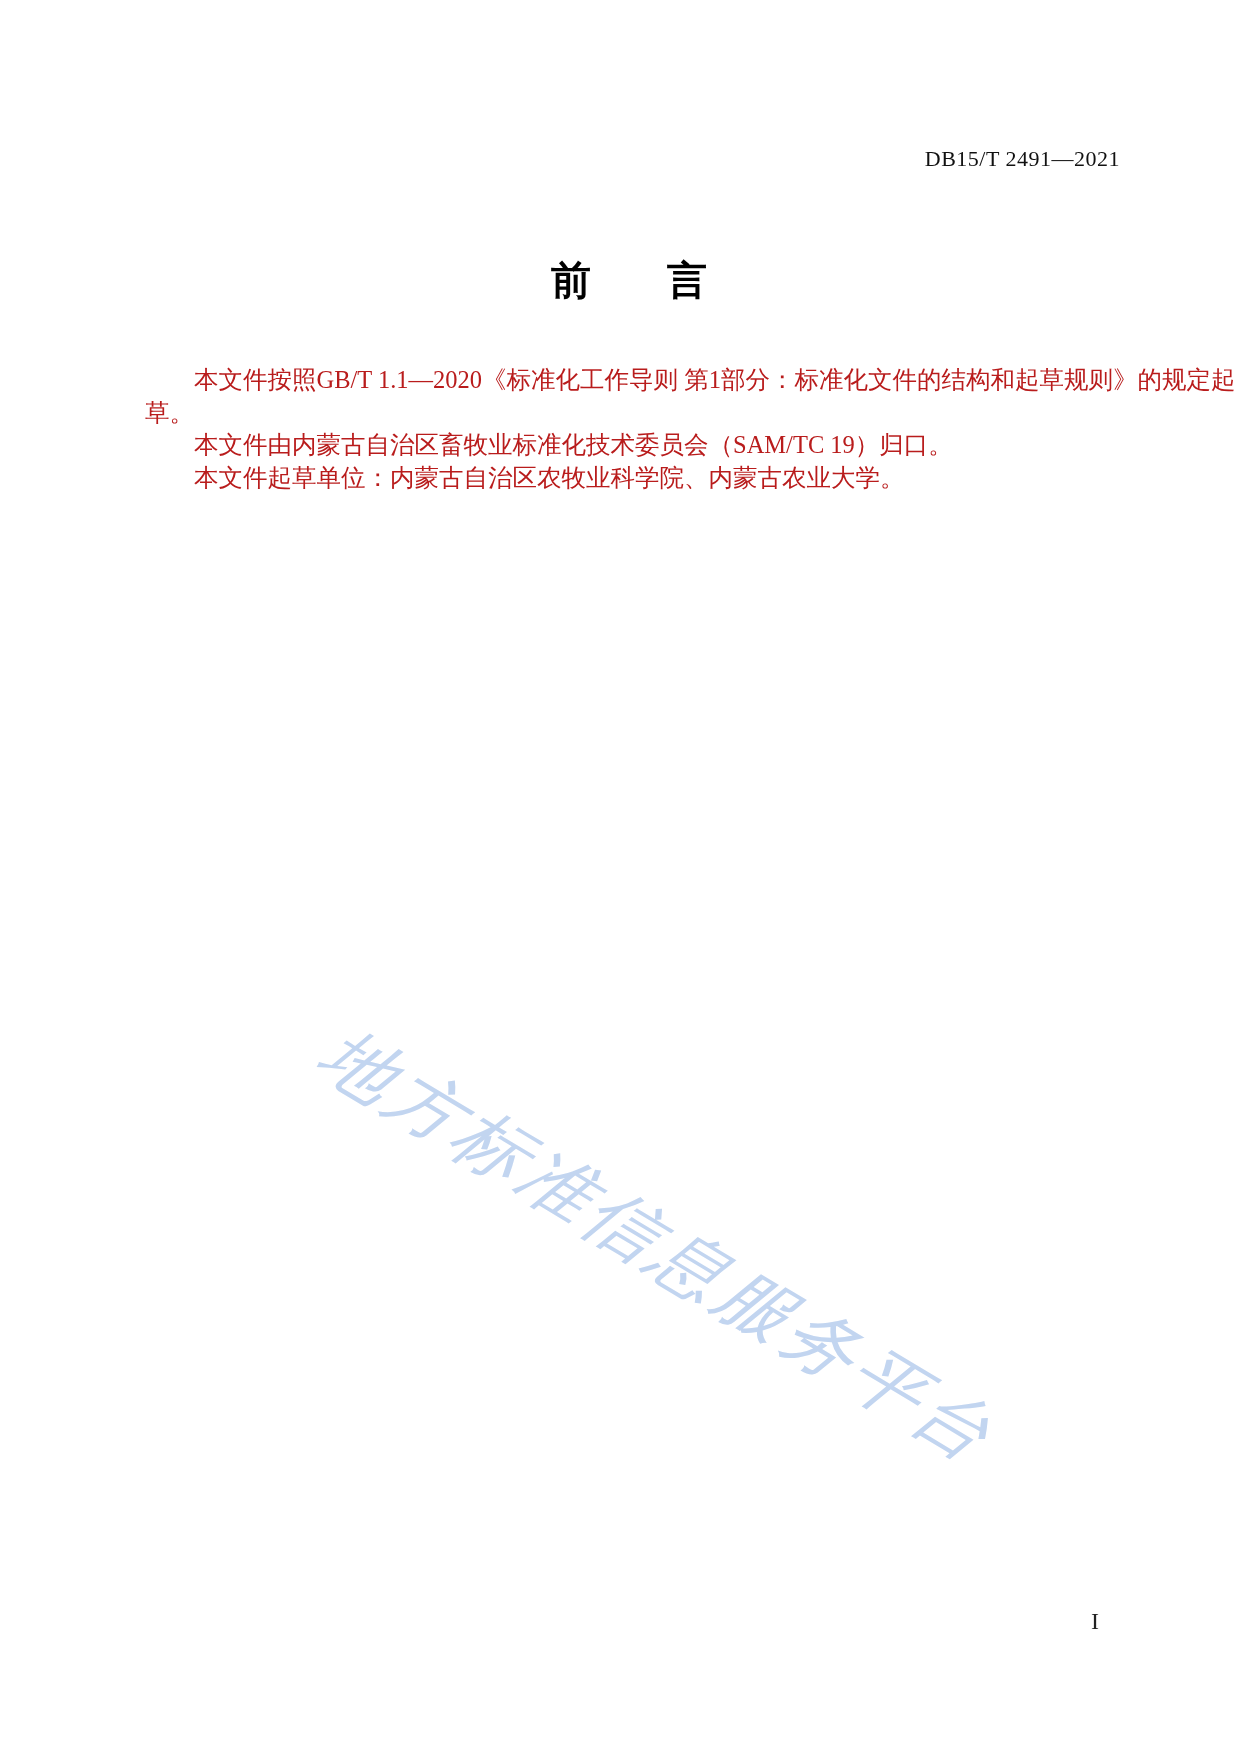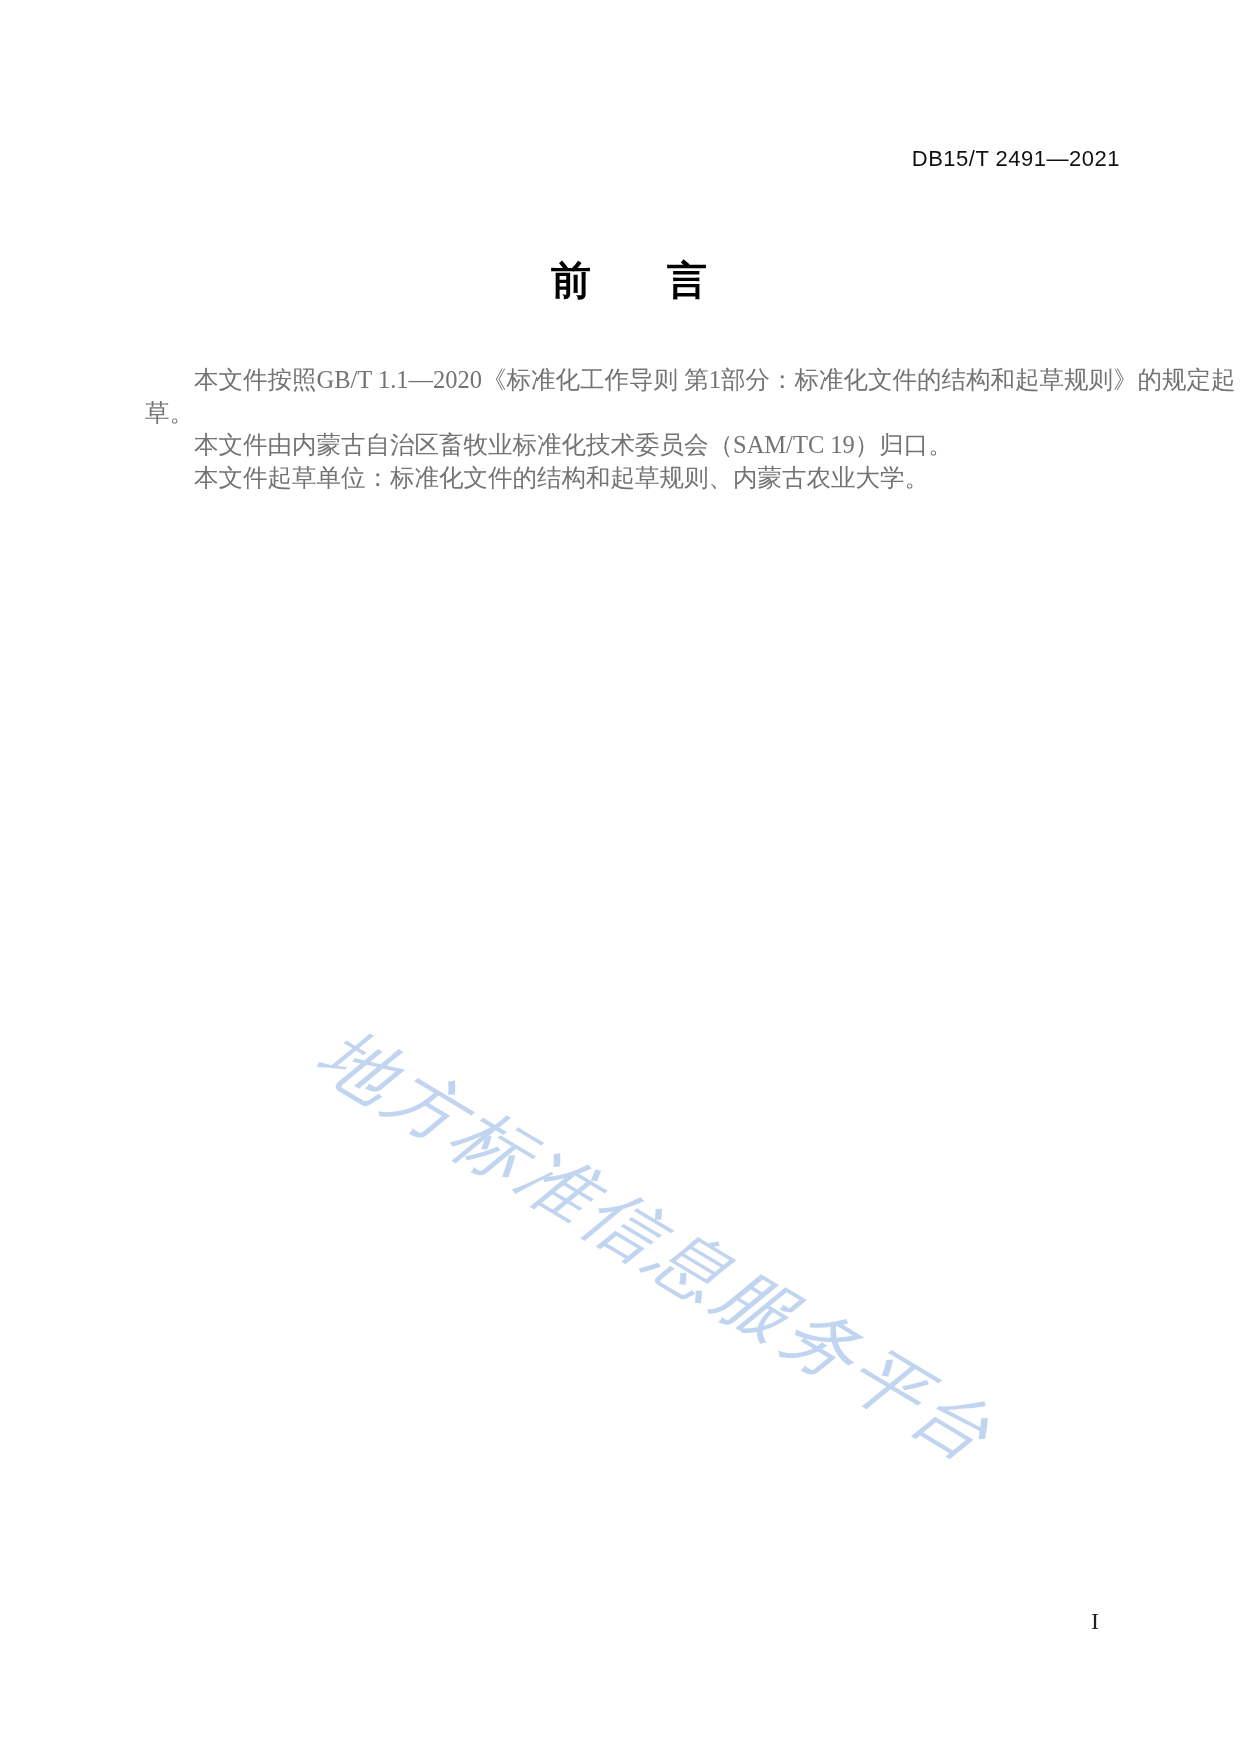--- a/index.html
+++ b/index.html
@@ -13,21 +13,21 @@
     height: 1754px;
     background: #ffffff;
     overflow: hidden;
     font-family: "Liberation Serif", serif;
     color: #1a1a1a;
   }
   .std-code {
     position: absolute;
     top: 146px;
     right: 121px;
-    font-family: Liberation Sans, sans-serif;
+    font-family: Liberation Serif, serif;
     font-size: 22px;
     letter-spacing: 0.5px;
     color: #111111;
     white-space: nowrap;
   }
   .doc-title {
     position: absolute;
     top: 258px;
     left: 145px;
     width: 968px;
@@ -40,21 +40,21 @@
     color: #000000;
     line-height: 44px;
   }
   .foreword {
     position: absolute;
     left: 145px;
     top: 364px;
     width: 968px;
     font-size: 24.5px;
     line-height: 32.5px;
-    color: #737373;
+    color: #b91c1c;
   }
   .para { margin: 0; }
   .line { white-space: nowrap; }
   .indent { text-indent: 2em; }
   .watermark {
     position: absolute;
     left: 258px;
     top: 1198px;
     width: 800px;
     height: 96px;
@@ -94,21 +94,21 @@
 
   <div class="foreword">
     <div class="para">
       <div class="line indent">本文件按照GB/T 1.1—2020《标准化工作导则 第1部分：标准化文件的结构和起草规则》的规定起</div>
       <div class="line">草。</div>
     </div>
     <div class="para">
       <div class="line indent">本文件由内蒙古自治区畜牧业标准化技术委员会（SAM/TC 19）归口。</div>
     </div>
     <div class="para">
-      <div class="line indent">本文件起草单位：标准化文件的结构和起草规则、内蒙古农业大学。</div>
+      <div class="line indent">本文件起草单位：内蒙古自治区农牧业科学院、内蒙古农业大学。</div>
     </div>
     <div class="para">
     </div>
   </div>
 
   <div class="watermark" style="color: rgb(194, 213, 240);">地方标准信息服务平台</div>
 
   <div class="page-num">I</div>
 
 </div>

